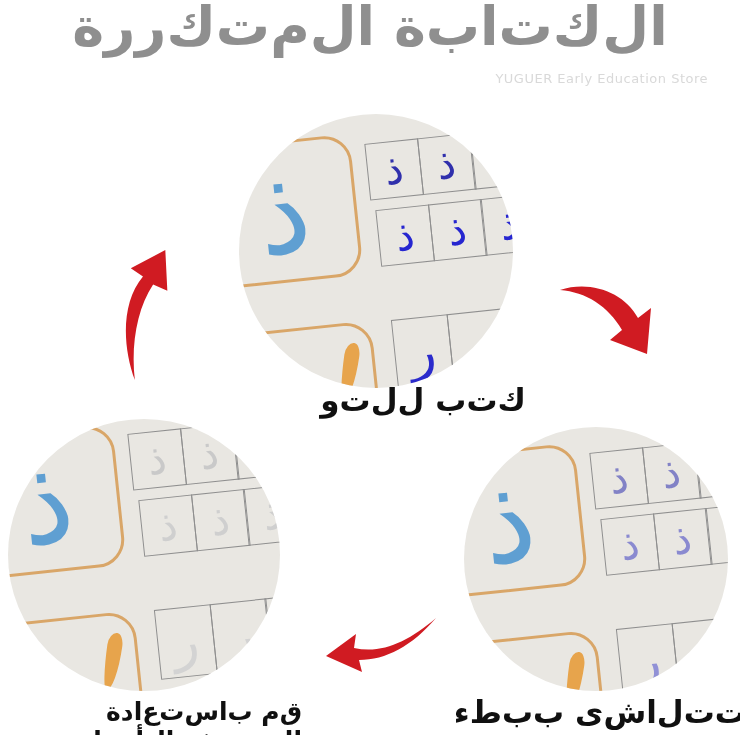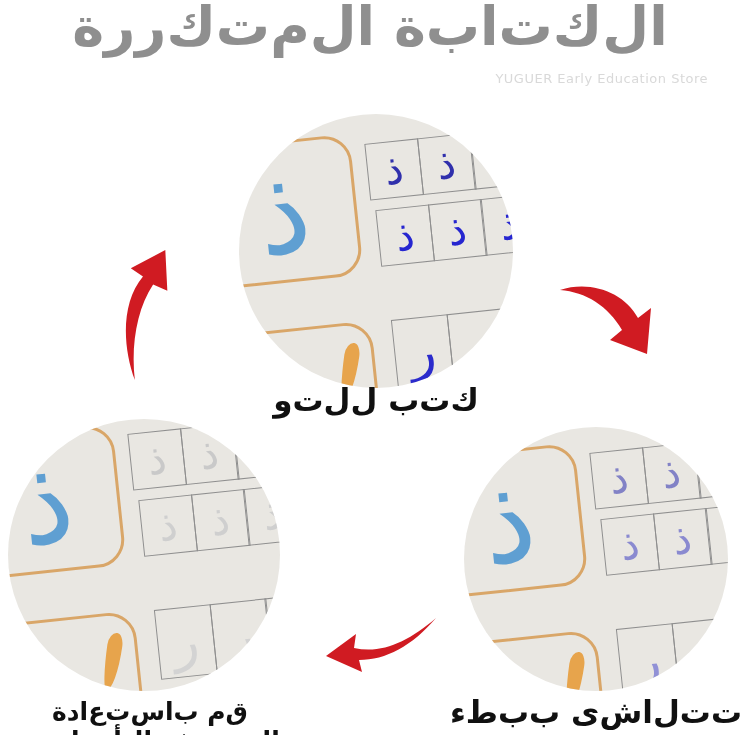--- a/index.html
+++ b/index.html
@@ -55,21 +55,21 @@
     box-sizing:border-box;
   }
   .orange-stroke{
     position:absolute;left:152px;top:284px;width:15px;height:58px;
     background:var(--orange-stroke,#e7a44c);
     border-radius:55% 45% 65% 35% / 22% 22% 78% 78%;
     transform:rotate(14deg);
   }
   
   .caption{
-    position:absolute;direction:rtl;text-align:center;font-weight:bold;
+    position:absolute;direction:rtl;font-weight:bold;
     color:var(--caption-color,#101010);
   }
   #cap-written {left:226px;top:382px;width:300px;font-size:31px;}
   #cap-fading  {left:446px;top:694px;width:300px;font-size:31px;}
   #cap-restored{left:-2px; top:697px;width:304px;font-size:25px;}
   
   .arrow{position:absolute;}
   .arrow path{fill:var(--arrow-red,#d01b22);}
   #arrow-up  {left:118px;top:248px;width:54px; height:132px;}
   #arrow-down{left:558px;top:280px;width:100px;height:82px;}

